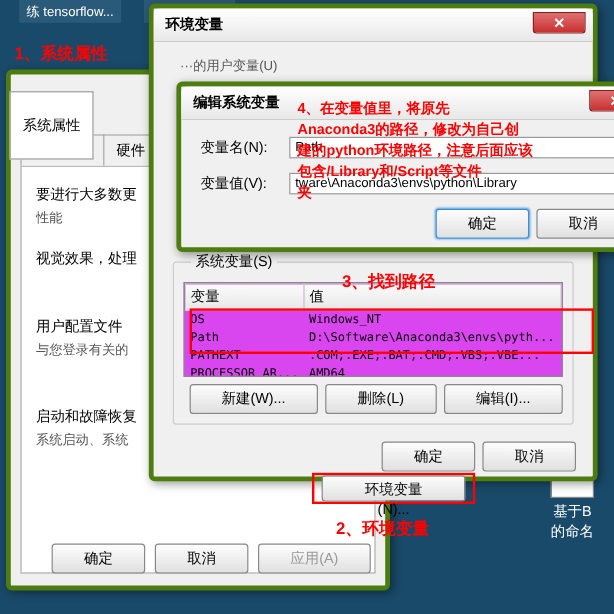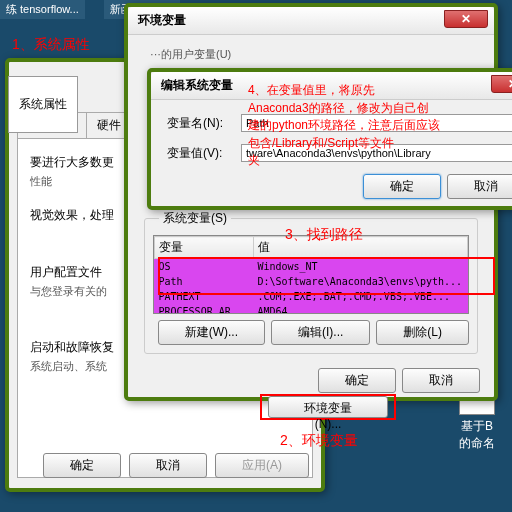--- a/index.html
+++ b/index.html
@@ -1,19 +1,19 @@
 <!DOCTYPE html>
 <html><head>
 <meta charset="utf-8">
 <style>
 *{box-sizing:border-box;font-family:"Microsoft YaHei",SimSun,Arial,sans-serif;font-size:12px}
 body{margin:0;width:512px;height:512px;background:#1a4a6a;position:relative;overflow:hidden}
-.taskbar{position:absolute;top:0;left:0;display:flex;gap:19px;align-items:flex-start}
+.taskbar{position:absolute;top:0;left:16px;display:flex;gap:19px;align-items:flex-start}
 .tb-item{background:#2a5a7a;color:#fff;padding:2px 6px;font-size:11px;white-space:nowrap}
-.red-text{color:#ff0000;font-weight:normal;font-size:14px}
+.red-text{color:#ff0000;font-weight:bold;font-size:14px}
 .red-box{border:2px solid #ff0000}
 .ann1{position:absolute;top:36px;left:12px;z-index:50}
 .win{position:absolute;background:#f0f0f0;border:4px solid #4d7c0f;border-radius:5px;box-shadow:2px 2px 8px rgba(0,0,0,0.4)}
 .win-title{height:28px;background:linear-gradient(#fff,#e8e8e8);border-bottom:1px solid #ccc;padding:5px 10px;font-weight:bold;border-radius:5px 5px 0 0;position:relative}
 .close-btn{position:absolute;right:6px;top:3px;width:44px;height:18px;background:linear-gradient(#e07070,#c83030);border:1px solid #8a2020;border-radius:0 0 3px 3px;color:#fff;text-align:center;line-height:16px;font-weight:bold}
 .sysprops{top:58px;left:5px;width:320px;height:434px;z-index:1}
 .sysprops .tabs{display:flex;margin:8px 8px 0 8px}
 .tab{padding:4px 10px;border:1px solid #aaa;border-bottom:none;background:#f0f0f0;margin-right:-1px}
 .sp-body{margin:0 8px;border:1px solid #aaa;padding:15px 12px;background:#fff;height:340px}
 .grp{margin-bottom:18px}
@@ -119,22 +119,22 @@
               </tr>
           <tr>
                 <td>PROCESSOR_AR...</td>
                 <td>AMD64</td>
               </tr>
         </tbody>
           </table>
       </div>
       <div class="btn-row">
         <span class="btn">新建(W)...</span>
+        <span class="btn">删除(L)</span>
         <span class="btn">编辑(I)...</span>
-        <span class="btn">删除(L)</span>
       </div>
     </fieldset>
     <div class="btn-row" style="margin-top:14px">
       <span class="btn">确定</span>
       <span class="btn">取消</span>
     </div>
   </div>
 </div>
 
 <div class="ann3 red-text">3、找到路径</div>

